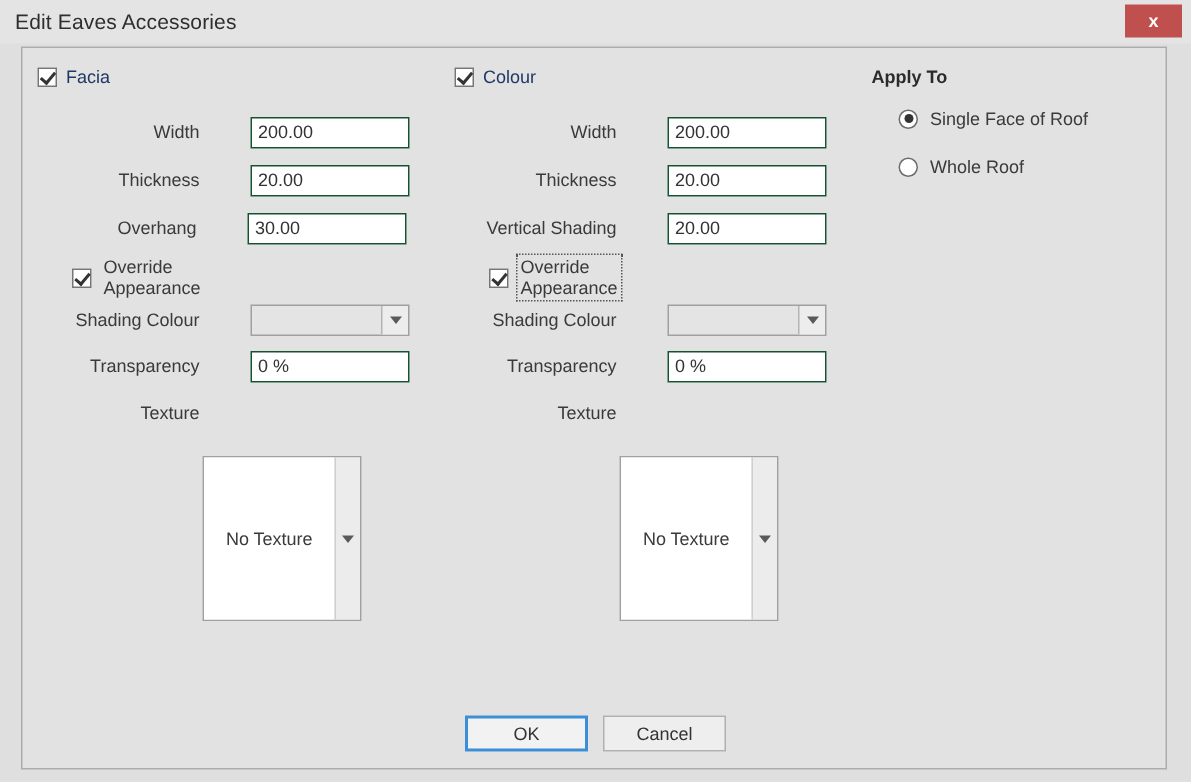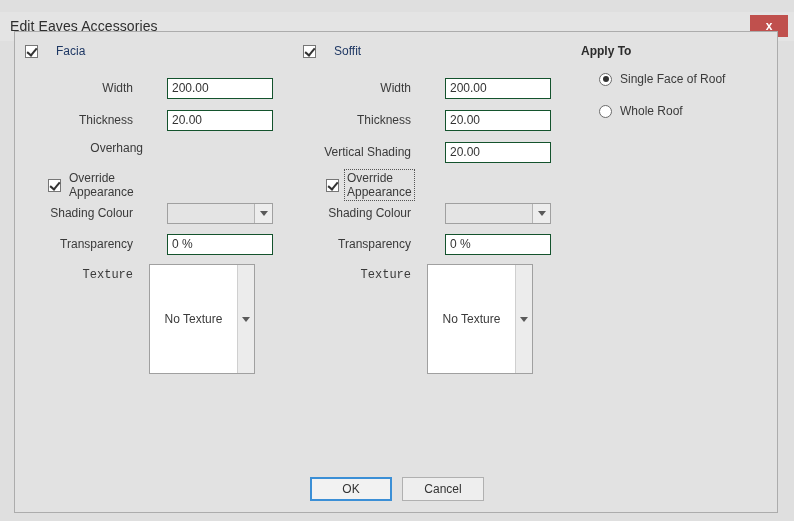--- a/index.html
+++ b/index.html
@@ -13,21 +13,21 @@
     font-family: "Liberation Sans", sans-serif;
     font-size: 12px;
     color: #3a3a3a;
     overflow: hidden;
     position: relative;
   }
 
   
   #titlebar {
     position: absolute;
-    left: 0; top: 12px;
+    left: 0; top: 0;
     width: 794px; height: 29px;
     background: #e4e4e4;
   }
   #window-title {
     position: absolute;
     left: 10px; top: 6px;
     font-size: 14px;
     color: #2e2e2e;
     letter-spacing: .1px;
     white-space: nowrap;
@@ -61,21 +61,21 @@
   
   .column { position: absolute; top: 0; }
   .col-facia  { left: 0px; }
   .col-soffit { left: 278px; }
 
   .section-check {
     position: absolute;
     top: 12px; left: 10px;
     display: flex;
     align-items: center;
-    gap: 18px;
+    gap: 6px;
     cursor: pointer;
   }
   .section-check .label {
     color: #1f3864;
     font-size: 12px;
   }
 
   
   .cbox {
     width: 13px; height: 13px;
@@ -178,33 +178,33 @@
 
   
   .texture-row {
     position: absolute;
     display: flex;
     align-items: flex-start;
   }
   .texture-row .fld-label {
     width: 108px;
     text-align: right;
-    padding-right: 16px;
+    padding-right: 2px;
     font-size: 12px;
     line-height: 22px;
     white-space: nowrap;
-    font-family: Liberation Mono, monospace;
   }
   .texture-widget {
     width: 106px; height: 110px;
     border: 1px solid #a0a0a0;
     background: #ffffff;
     box-sizing: border-box;
     display: flex;
     cursor: pointer;
+    margin-top: 40px;
   }
   .texture-canvas {
     flex: 1;
     display: flex;
     align-items: center;
     justify-content: center;
     font-size: 12px;
     color: #3a3a3a;
     background: #ffffff;
   }
@@ -305,22 +305,23 @@
     <div class="row" style="top:45px; left:10px;">
       <span class="fld-label">Width</span>
       <input class="textbox" type="text" value="200.00" style="">
     </div>
 
     <div class="row" style="top:77px; left:10px;">
       <span class="fld-label">Thickness</span>
       <input class="textbox" type="text" value="20.00" style="">
     </div>
 
-    <div class="row" style="top:109px; left:20px;flex-direction:column;">
+    <div class="row" style="top:109px; left:8px;">
       <span class="fld-label">Overhang</span>
+      <input class="textbox" type="text" value="30.00" style="">
     </div>
 
     <div class="override" style="top:138px; left:33px;">
       <span class="cbox checked"></span>
       <span class="label">Override Appearance</span>
     </div>
 
     <div class="row" style="top:170px; left:10px;">
       <span class="fld-label">Shading Colour</span>
       <div class="combo">
@@ -344,21 +345,21 @@
             <span class="chev"></span>
           </div>
       </div>
     </div>
   </div>
 
   <div class="column col-soffit">
 
     <div class="section-check">
       <span class="cbox checked"></span>
-      <span class="label">Soffit</span>
+      <span class="label">Colour</span>
     </div>
 
     <div class="row" style="top:45px; left:10px;">
       <span class="fld-label">Width</span>
       <input class="textbox" type="text" value="200.00" style="">
     </div>
 
     <div class="row" style="top:77px; left:10px;">
       <span class="fld-label">Thickness</span>
       <input class="textbox" type="text" value="20.00" style="">

